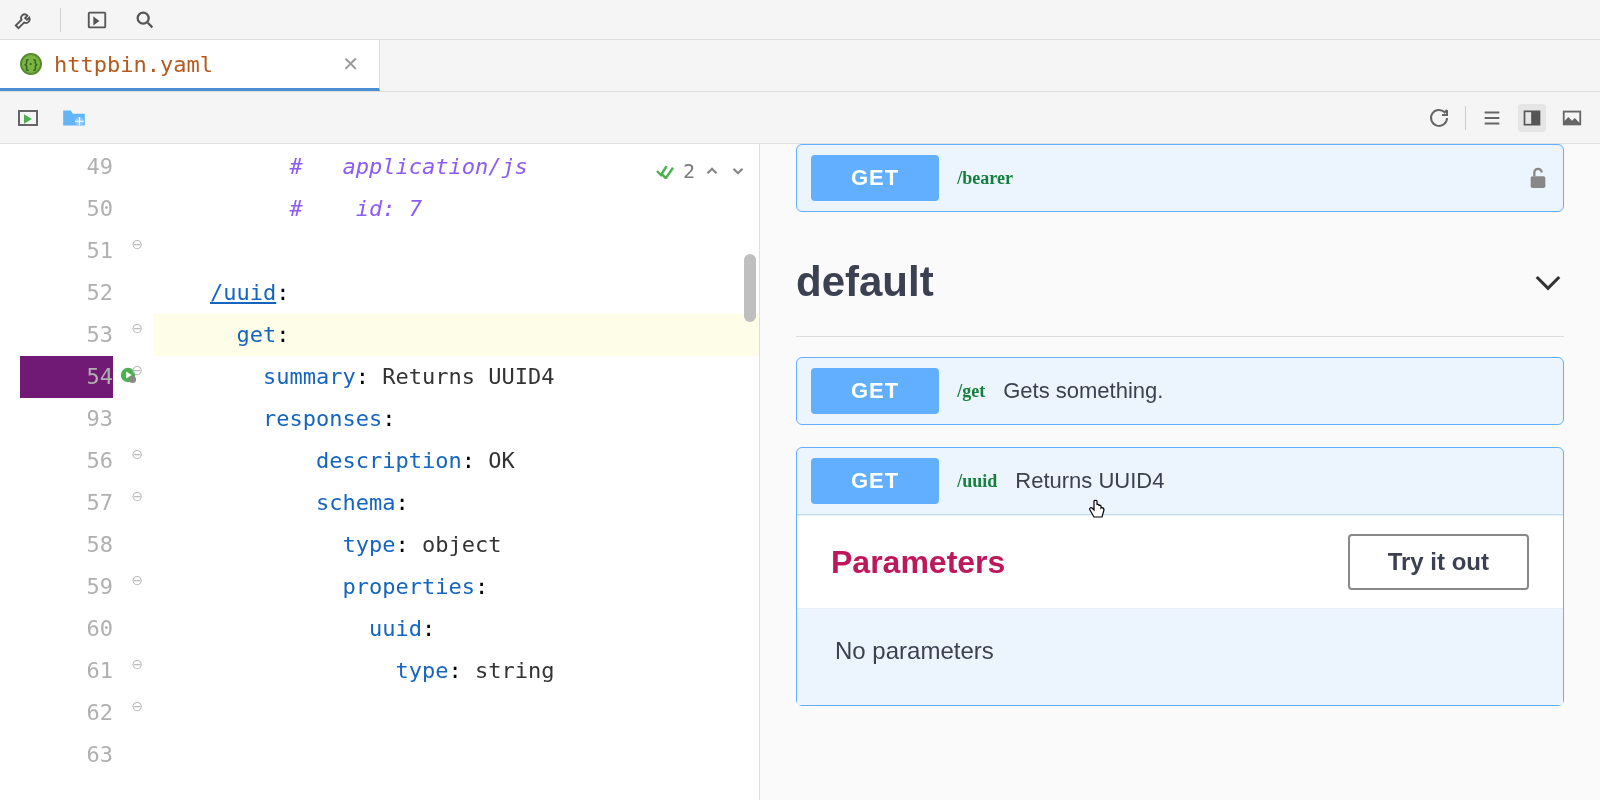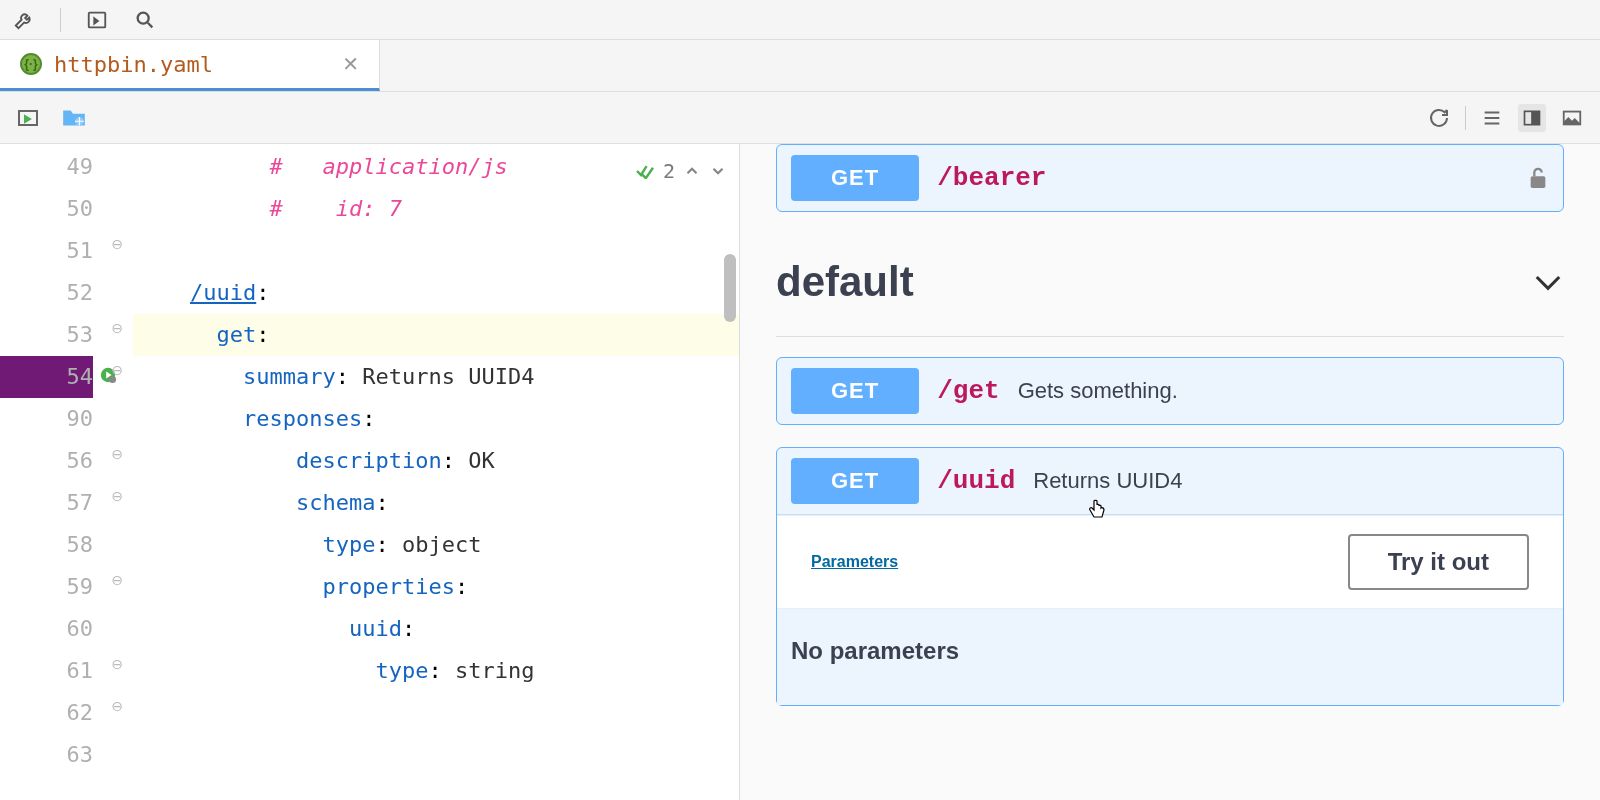--- a/index.html
+++ b/index.html
@@ -17,60 +17,60 @@
 .tab-close { margin-left: auto; color: #999; font-size: 20px; cursor: pointer; }
 
 .toolbar2 { height: 52px; background: #f5f5f5; border-bottom: 1px solid #e0e0e0; display: flex; align-items: center; padding: 0 14px; gap: 18px; }
 .toolbar2 .icon-btn { width: 28px; height: 28px; display: flex; align-items: center; justify-content: center; color: #666; cursor: pointer; }
 .toolbar2 .spacer { flex: 1; }
 .toolbar2 .right-group { display: flex; align-items: center; gap: 12px; }
 .toolbar2 .right-group .sel { background: #e5e5e5; padding: 4px; border-radius: 3px; }
 
 .main { display: flex; height: calc(800px - 40px - 52px - 52px); }
 
-.editor { width: 740px; display: flex; border-right: 1px solid #ddd; position: relative; }
+.editor { width: 740px; display: flex; border-right: 1px solid #ddd; position: relative; margin-left: 20px; }
 .gutter { width: 105px; background: #fff; text-align: right; padding-right: 12px; font-family: Menlo, Consolas, monospace; font-size: 22px; color: #b0b0b0; line-height: 42px; padding-top: 2px; }
 .gutter .ln { height: 42px; position: relative; }
 .gutter .ln.hl { background: #701a75; }
 .gutter .run-icon { position: absolute; right: -24px; top: 10px; width: 18px; height: 18px; }
 .fold-col { width: 28px; position: relative; }
 .fold-col .mark { position: absolute; left: 4px; width: 16px; height: 16px; display: flex; align-items: center; justify-content: center; color: #bbb; font-size: 14px; }
 .code { flex: 1; font-family: Menlo, Consolas, monospace; font-size: 22px; line-height: 42px; padding-top: 2px; overflow: hidden; position: relative; }
 .code .line { height: 42px; white-space: pre; padding-left: 4px; }
 .code .line.hl { background: #fdfde8; }
-.c-comment { color: #ec4899; font-style: italic; }
+.c-comment { color: #8b5cf6; font-style: italic; }
 .c-key { color: #1565c0; }
 .c-val { color: #333; }
 .c-path { color: #1565c0; text-decoration: underline; }
 
 .inspect-bar { position: absolute; top: 6px; right: 12px; display: flex; align-items: center; gap: 8px; color: #7a7a7a; font-size: 20px; }
 .inspect-bar .check { color: #4caf50; }
 .inspect-bar .navbtn { cursor: pointer; color: #888; }
 
 .scrollbar-thumb { position: absolute; right: 3px; top: 110px; width: 12px; height: 68px; background: #bfbfbf; border-radius: 6px; }
 
 .preview { flex: 1; background: #fafafa; padding: 0 36px; overflow: hidden; }
 
 .endpoint { border: 1px solid #61affe; background: #ecf5fd; border-radius: 6px; margin-bottom: 22px; }
 .endpoint-head { display: flex; align-items: center; padding: 10px 14px; gap: 18px; cursor: pointer; }
 .method-badge { background: #61affe; color: #fff; font-weight: bold; font-size: 22px; padding: 10px 40px; border-radius: 4px; letter-spacing: 1px; }
-.endpoint-path { font-family: Liberation Mono, monospace; font-weight: bold; font-size: 26px; color: #be185d; }
+.endpoint-path { font-family: Liberation Serif, serif; font-weight: bold; font-size: 18px; color: #15803d; }
 .endpoint-desc { font-size: 22px; color: #3b4151; }
 .lock-icon { margin-left: auto; color: #888; font-size: 24px; }
 
 .section-head { display: flex; align-items: center; justify-content: space-between; padding: 24px 0 30px; border-bottom: 1px solid #ddd; margin-bottom: 20px;}
 .section-title { font-size: 42px; font-weight: 700; color: #3b4151; }
 .section-chevron { font-size: 28px; color: #333; }
 
 .endpoint.expanded { }
 .endpoint.expanded .endpoint-body { border-top: 1px solid #c2dff5; background: #ecf5fd; }
 .params-bar { display: flex; align-items: center; justify-content: space-between; padding: 18px 34px; background: #fff; border-top: 1px solid #e8eef3; border-bottom: 1px solid #e8eef3; }
-.params-label { font-size: 16px; font-weight: 700; color: #0369a1; text-decoration: underline; }
+.params-label { font-size: 32px; font-weight: 700; color: #be185d; }
 .try-btn { border: 2px solid #888; background: #fff; padding: 12px 38px; font-size: 24px; font-weight: 700; color: #3b4151; border-radius: 4px; cursor: pointer; }
-.no-params { padding: 28px 14px 40px; font-size: 24px; color: #3b4151; font-weight: bold; }
+.no-params { padding: 28px 38px 40px; font-size: 24px; color: #3b4151; }
 
 .cursor-hand { position: absolute; left: 1085px; top: 498px; width: 24px; height: 24px; z-index: 100; pointer-events: none; }
 
 svg { display: block; }
 </style>
 </head>
 <body>
 
 <div class="topbar">
   <div class="icon-btn">
@@ -153,21 +153,21 @@
       <div class="ln">51</div>
       <div class="ln">52</div>
       <div class="ln">53</div>
       <div class="ln hl"><span>54</span>
         <svg class="run-icon" viewBox="0 0 20 20">
             <circle cx="10" cy="10" r="8" fill="#4caf50"></circle>
             <path d="M8 6l6 4-6 4z" fill="#fff"></path>
             <circle cx="15" cy="15" r="4" fill="#888"></circle>
           </svg>
       </div>
-      <div class="ln">90</div>
+      <div class="ln">93</div>
       <div class="ln">56</div>
       <div class="ln">57</div>
       <div class="ln">58</div>
       <div class="ln">59</div>
       <div class="ln">60</div>
       <div class="ln">61</div>
       <div class="ln">62</div>
       <div class="ln">63</div>
     </div>
     <div class="fold-col">

